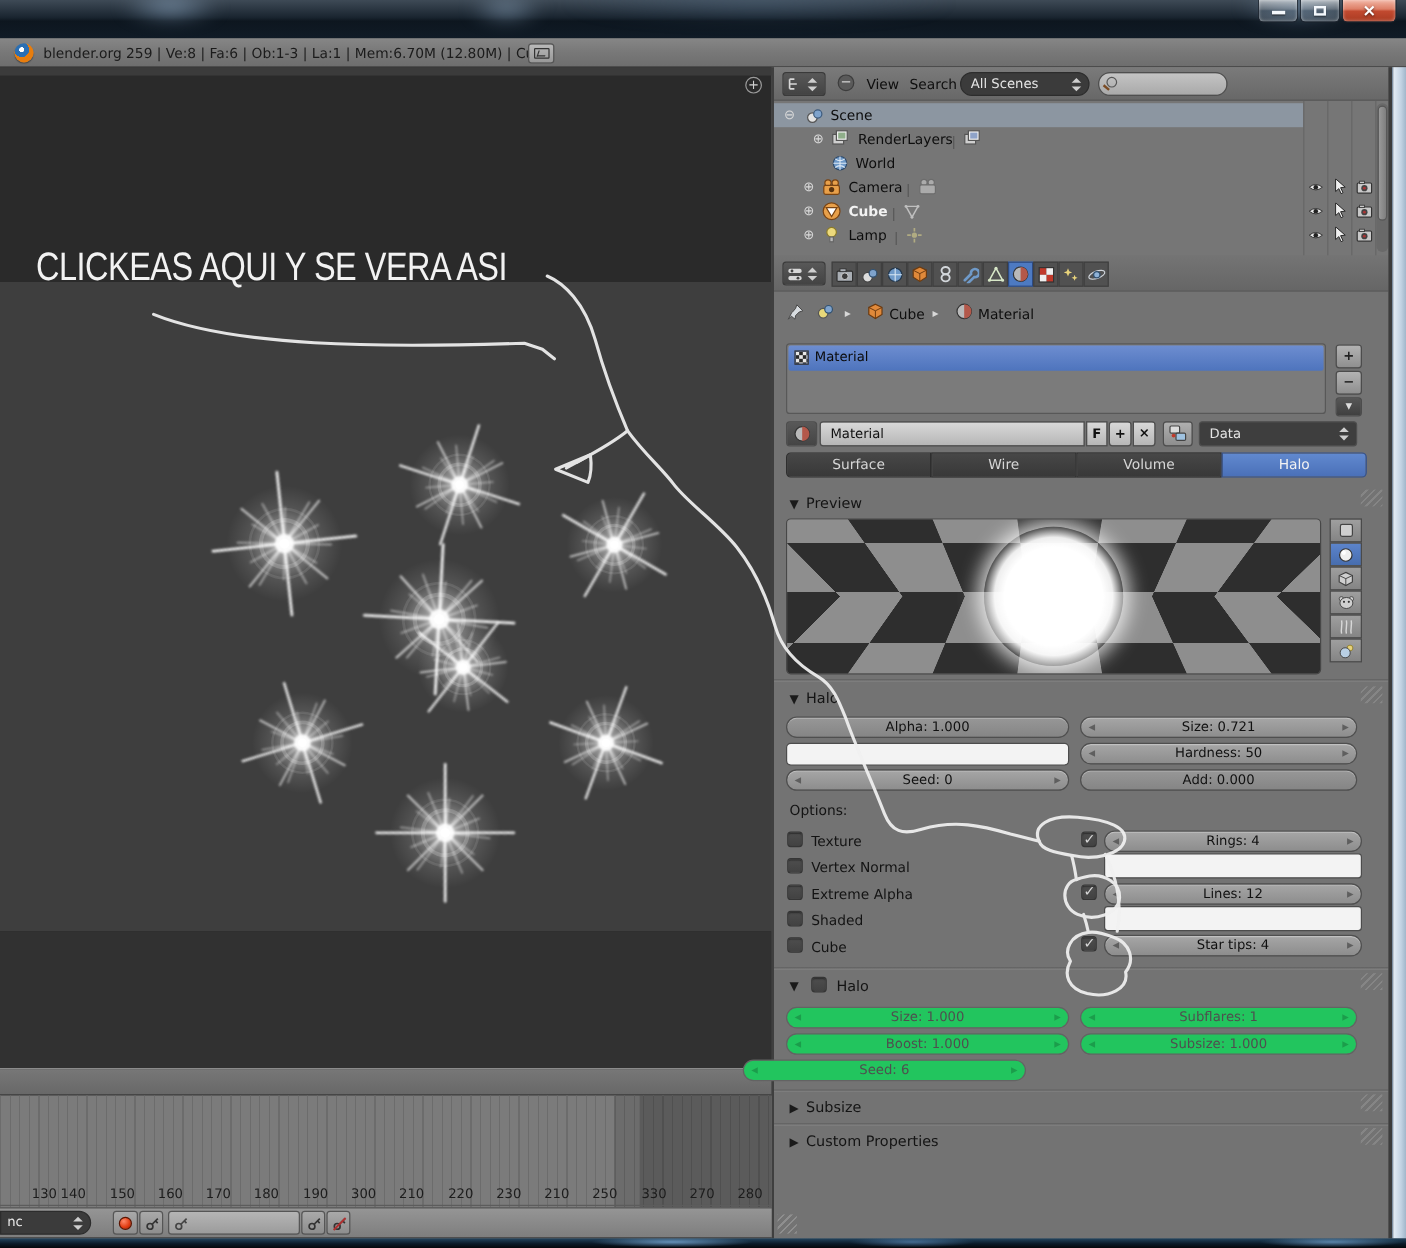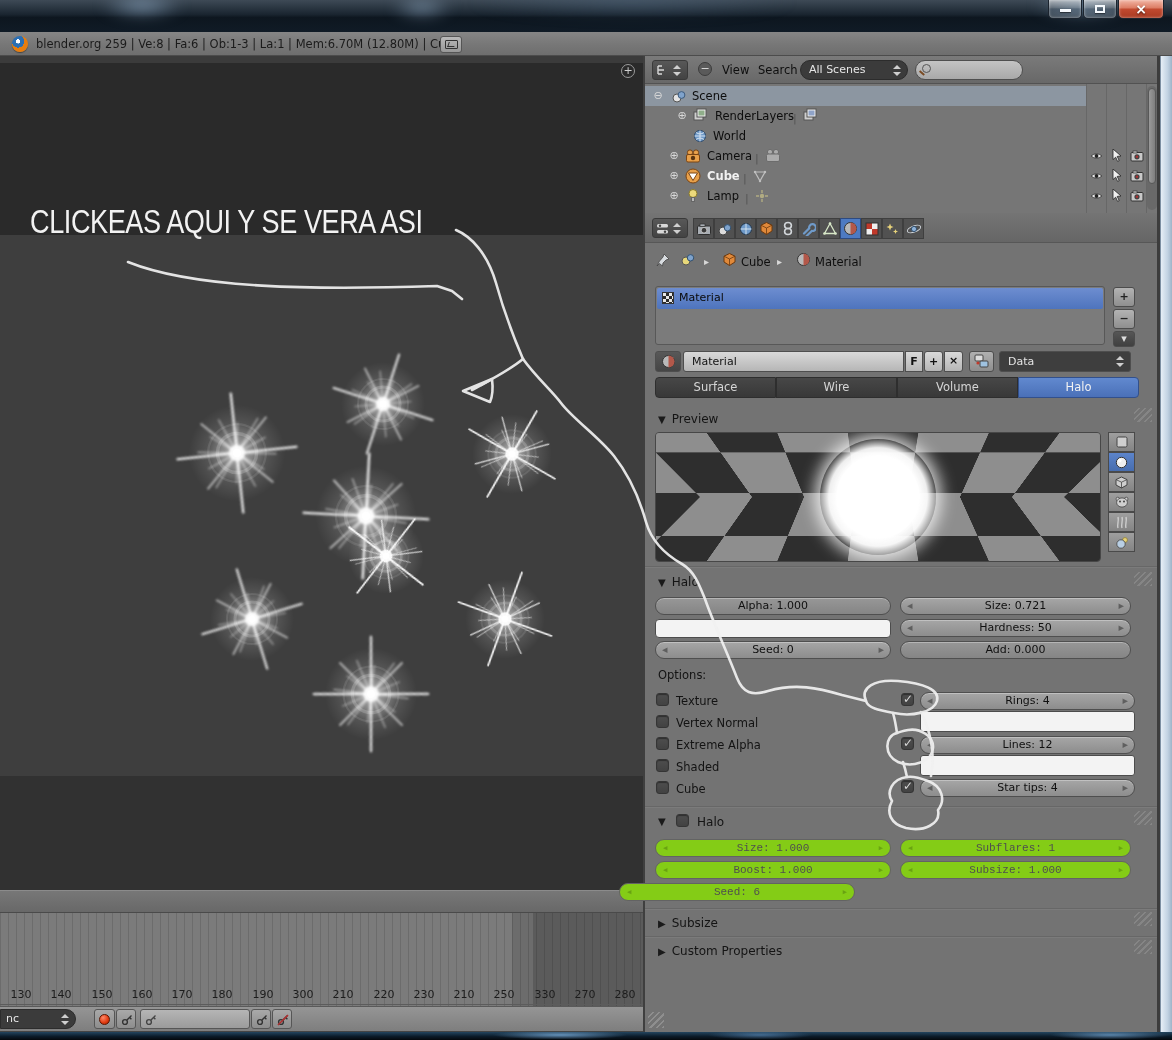--- a/index.html
+++ b/index.html
@@ -171,21 +171,21 @@
   .pvbtn { position:absolute; left:1108px; width:27px; height:20px; border:1px solid #4a4a4a;
     background:linear-gradient(180deg,#9f9f9f,#848484); display:flex; align-items:center; justify-content:center; }
   .pvbtn.active { background:linear-gradient(180deg,#5c84cb,#476dae); }
 
   .slider { position:absolute; height:18px; border:1px solid #4f4f4f; border-radius:9px;
     background:linear-gradient(180deg,#a6a6a6,#8d8d8d); color:#101010; text-align:center; line-height:16px;
     box-shadow:inset 0 1px 0 rgba(255,255,255,.3); }
   .slider.arrows:before { content:"◂"; position:absolute; left:6px; color:rgba(0,0,0,.38); }
   .slider.arrows:after  { content:"▸"; position:absolute; right:6px; color:rgba(0,0,0,.38); }
   .slider.fill { background:linear-gradient(180deg,#979797,#858585); }
-  .slider.disabled { color:#4f4f4f; border-color:#636363; background:#84cc16; box-shadow:none;font-family:Liberation Mono, monospace; }
+  .slider.disabled { color:#4f4f4f; border-color:#636363; background:#22c55e; box-shadow:none; }
   .slider.disabled:before,.slider.disabled:after { color:rgba(0,0,0,.2); }
   .swatch { position:absolute; background:#f3f3f3; border:1px solid #4c4c4c; border-radius:4px; }
   .cb { position:absolute; width:13px; height:13px; border:1px solid #353535; border-radius:3px;
     background:linear-gradient(180deg,#4e4e4e,#424242); box-shadow:inset 0 1px 1px rgba(0,0,0,.4); }
   .cb.checked:after { content:"✓"; position:absolute; left:1px; top:-2px; color:#d8d8d8; font-size:12px; }
   .opt-lbl { position:absolute; color:#131313; font-size:11.5px; }
 
   
   #annot-text { left:30px; top:203px; color:#f2f2f2; font-size:33px; font-family:"Liberation Sans",sans-serif;
     letter-spacing:-.5px; transform:scaleX(.82); transform-origin:left top; white-space:nowrap; z-index:60; }
@@ -270,21 +270,21 @@
     <use href="#star" transform="translate(386,500) scale(.9) rotate(30)"></use>
     <use href="#star" transform="translate(252,563) rotate(-25)"></use>
     <use href="#star" transform="translate(505,563) scale(.95) rotate(12)"></use>
     <use href="#star" transform="translate(371,638) scale(1.1) rotate(-8)"></use>
   </svg>
 
   <div id="timeline-ruler" class="abs"></div>
   <div id="tl-dark1" class="abs"></div>
   <div id="tl-dark2" class="abs"></div>
   <div id="tl-ruleredge" class="abs"></div>
-  <span class="tick" style="left:4px">130</span>
+  <span class="tick" style="left:20px">130</span>
   <span class="tick" style="left:44px">140</span>
   <span class="tick" style="left:85px">150</span>
   <span class="tick" style="left:125px">160</span>
   <span class="tick" style="left:165px">170</span>
   <span class="tick" style="left:205px">180</span>
   <span class="tick" style="left:246px">190</span>
   <span class="tick" style="left:286px">300</span>
   <span class="tick" style="left:326px">210</span>
   <span class="tick" style="left:367px">220</span>
   <span class="tick" style="left:407px">230</span>

